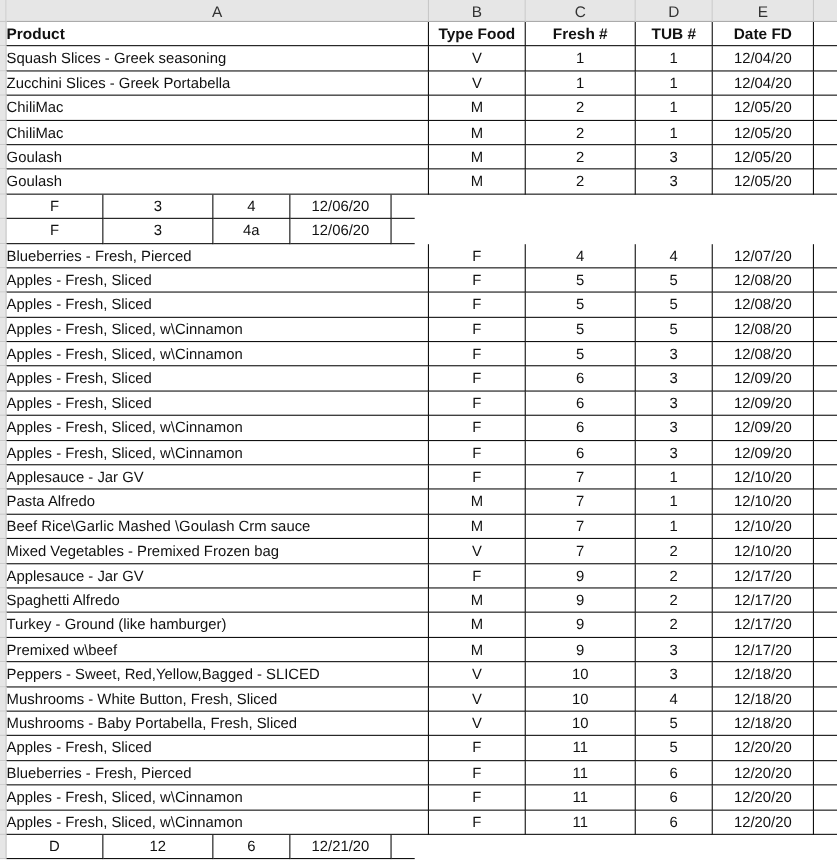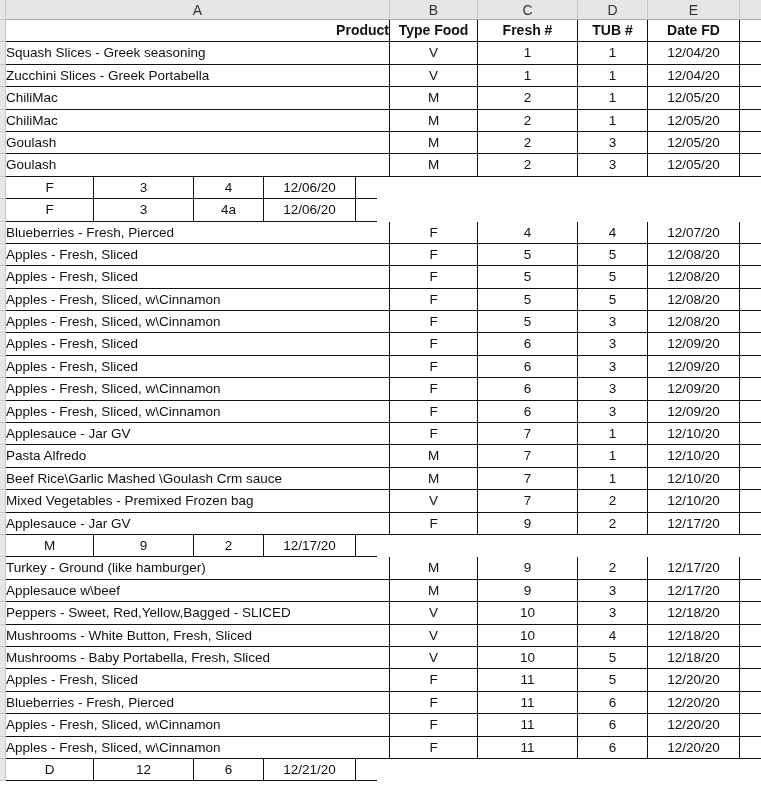--- a/index.html
+++ b/index.html
@@ -29,21 +29,21 @@
     <div class="gut"></div>
     <div class="colhdr ca">A</div>
     <div class="colhdr cb">B</div>
     <div class="colhdr cc">C</div>
     <div class="colhdr cd">D</div>
     <div class="colhdr ce">E</div>
     <div class="colhdr cf"></div>
   </div>
   <div class="row hdr">
     <div class="gut"></div>
-    <div class="cell ca" style="text-align:right">Product</div>
+    <div class="cell ca" style="text-align:left">Product</div>
     <div class="cell cb">Type Food</div>
     <div class="cell cc">Fresh #</div>
     <div class="cell cd">TUB #</div>
     <div class="cell ce">Date FD</div>
     <div class="cell cf"></div>
   </div>
   <div id="body-rows">
       <div class="row">
         <div class="gut"></div>
         <div class="cell ca">Squash Slices - Greek seasoning</div>
@@ -235,38 +235,39 @@
         <div class="gut"></div>
         <div class="cell ca">Applesauce - Jar GV</div>
         <div class="cell cb">F</div>
         <div class="cell cc">9</div>
         <div class="cell cd">2</div>
         <div class="cell ce">12/17/20</div>
         <div class="cell cf"></div>
       </div>
       <div class="row">
         <div class="gut"></div>
+        <div class="cell ca">Spaghetti Alfredo</div>
         <div class="cell cb">M</div>
         <div class="cell cc">9</div>
         <div class="cell cd">2</div>
         <div class="cell ce">12/17/20</div>
         <div class="cell cf"></div>
       </div>
       <div class="row">
         <div class="gut"></div>
         <div class="cell ca">Turkey - Ground (like hamburger)</div>
         <div class="cell cb">M</div>
         <div class="cell cc">9</div>
         <div class="cell cd">2</div>
         <div class="cell ce">12/17/20</div>
         <div class="cell cf"></div>
       </div>
       <div class="row">
         <div class="gut"></div>
-        <div class="cell ca">Applesauce w\beef</div>
+        <div class="cell ca">Premixed w\beef</div>
         <div class="cell cb">M</div>
         <div class="cell cc">9</div>
         <div class="cell cd">3</div>
         <div class="cell ce">12/17/20</div>
         <div class="cell cf"></div>
       </div>
       <div class="row">
         <div class="gut"></div>
         <div class="cell ca">Peppers - Sweet, Red,Yellow,Bagged - SLICED</div>
         <div class="cell cb">V</div>

